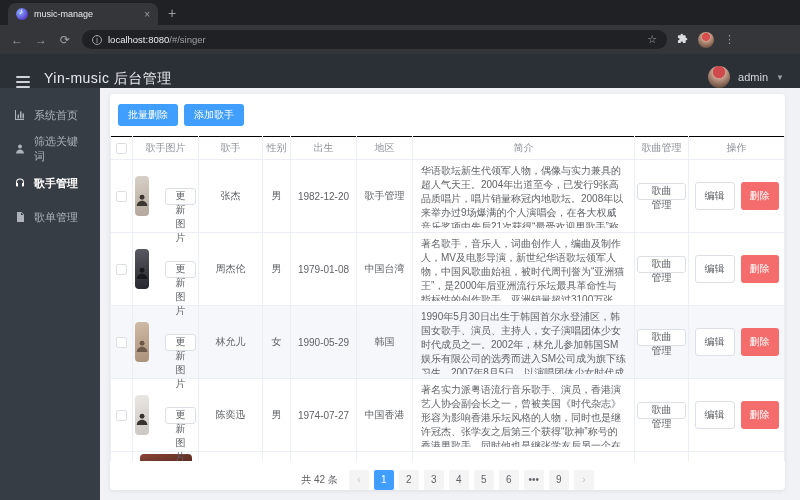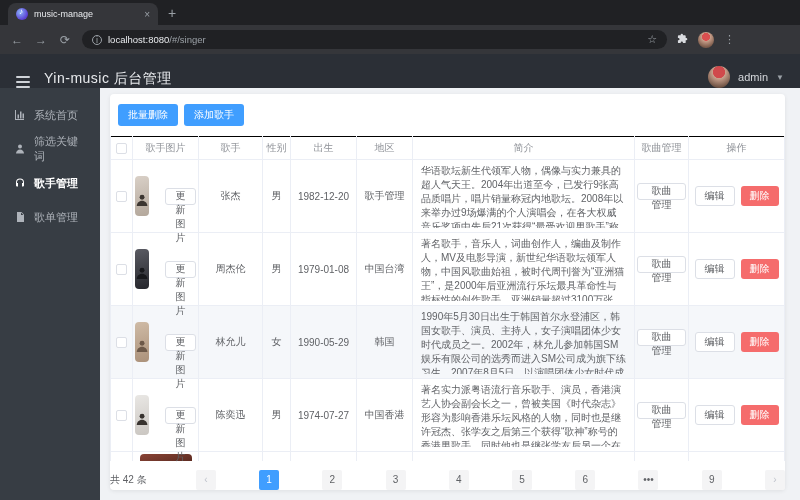--- a/index.html
+++ b/index.html
@@ -73,27 +73,27 @@
   .photo-wrap { display:flex; align-items:center; gap:16px; }
   .photo { width:52px; height:40px; border-radius:4px; overflow:hidden; display:flex;
     align-items:flex-end; justify-content:center; }
   .photo svg { width:34px; height:34px; fill:currentColor; display:block; }
   .btn-plain { background:#fff; border:1px solid #dcdfe6; color:#606266; border-radius:3px;
     font-size:10px; height:17px; padding:0 9px; cursor:pointer; font-family:inherit; }
   .intro { text-align:left; font-size:10px; line-height:14px; color:#606266;
     height:64px; overflow:hidden; padding:0 6px; }
   .btn-danger { background:#f56c6c; color:#fff; }
   .ops { display:flex; gap:6px; justify-content:center; }
-  .ops .btn-plain, .ops .btn-danger { height:20px; border-radius:3px; }
+  .ops .btn-plain, .ops .btn-danger { height:28px; border-radius:3px; }
   .btn-danger.sm { font-size:10px; padding:0 9px; border:none; }
   tr.partial td { height:9px; padding:0; border-bottom:none; }
   .photo.sliver { width:52px; height:7px; border-radius:4px 4px 0 0; margin:2px auto 0 auto; }
 
   
-  .pager { display:flex; align-items:center; justify-content:space-between; gap:5px; margin-top:9px; }
+  .pager { display:flex; align-items:center; justify-content:center; gap:5px; margin-top:9px; }
   .pager .total { font-size:10px; color:#606266; margin-right:6px; }
   .page-btn { min-width:20px; height:20px; background:#f4f4f5; color:#606266; border:none;
     border-radius:2px; font-size:10px; line-height:20px; text-align:center; cursor:pointer;
     font-family:inherit; padding:0 4px; }
   .page-btn.active { background:#409eff; color:#fff; }
   .page-btn.arrow { color:#c0c4cc; }
 </style>
 </head>
 <body>
 

